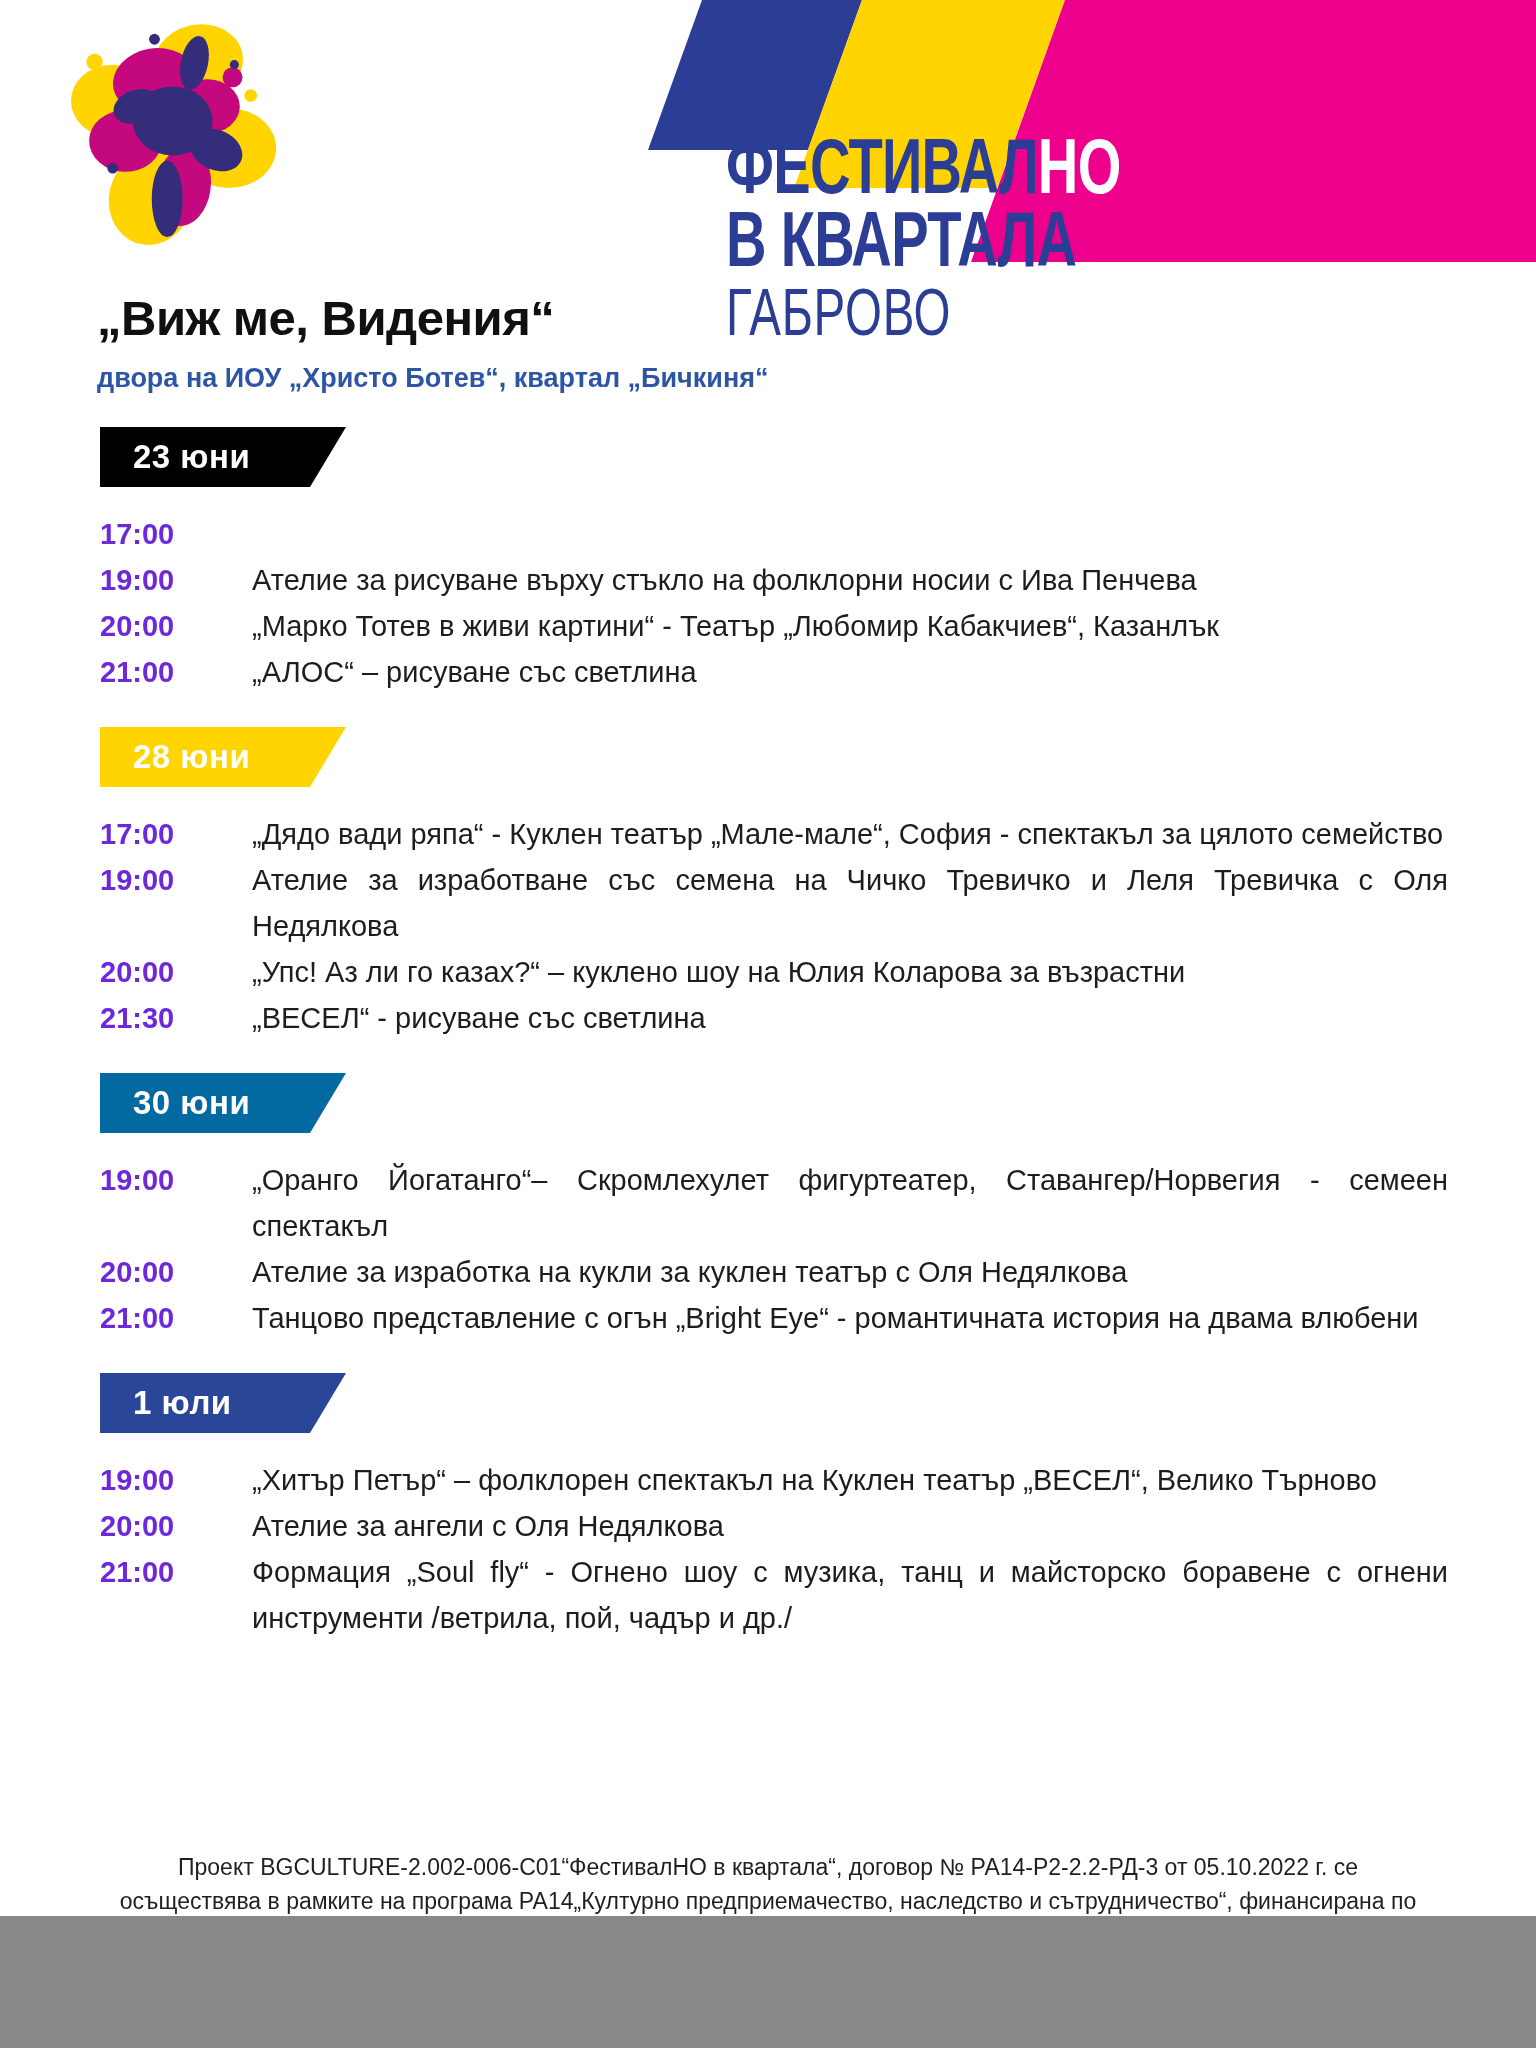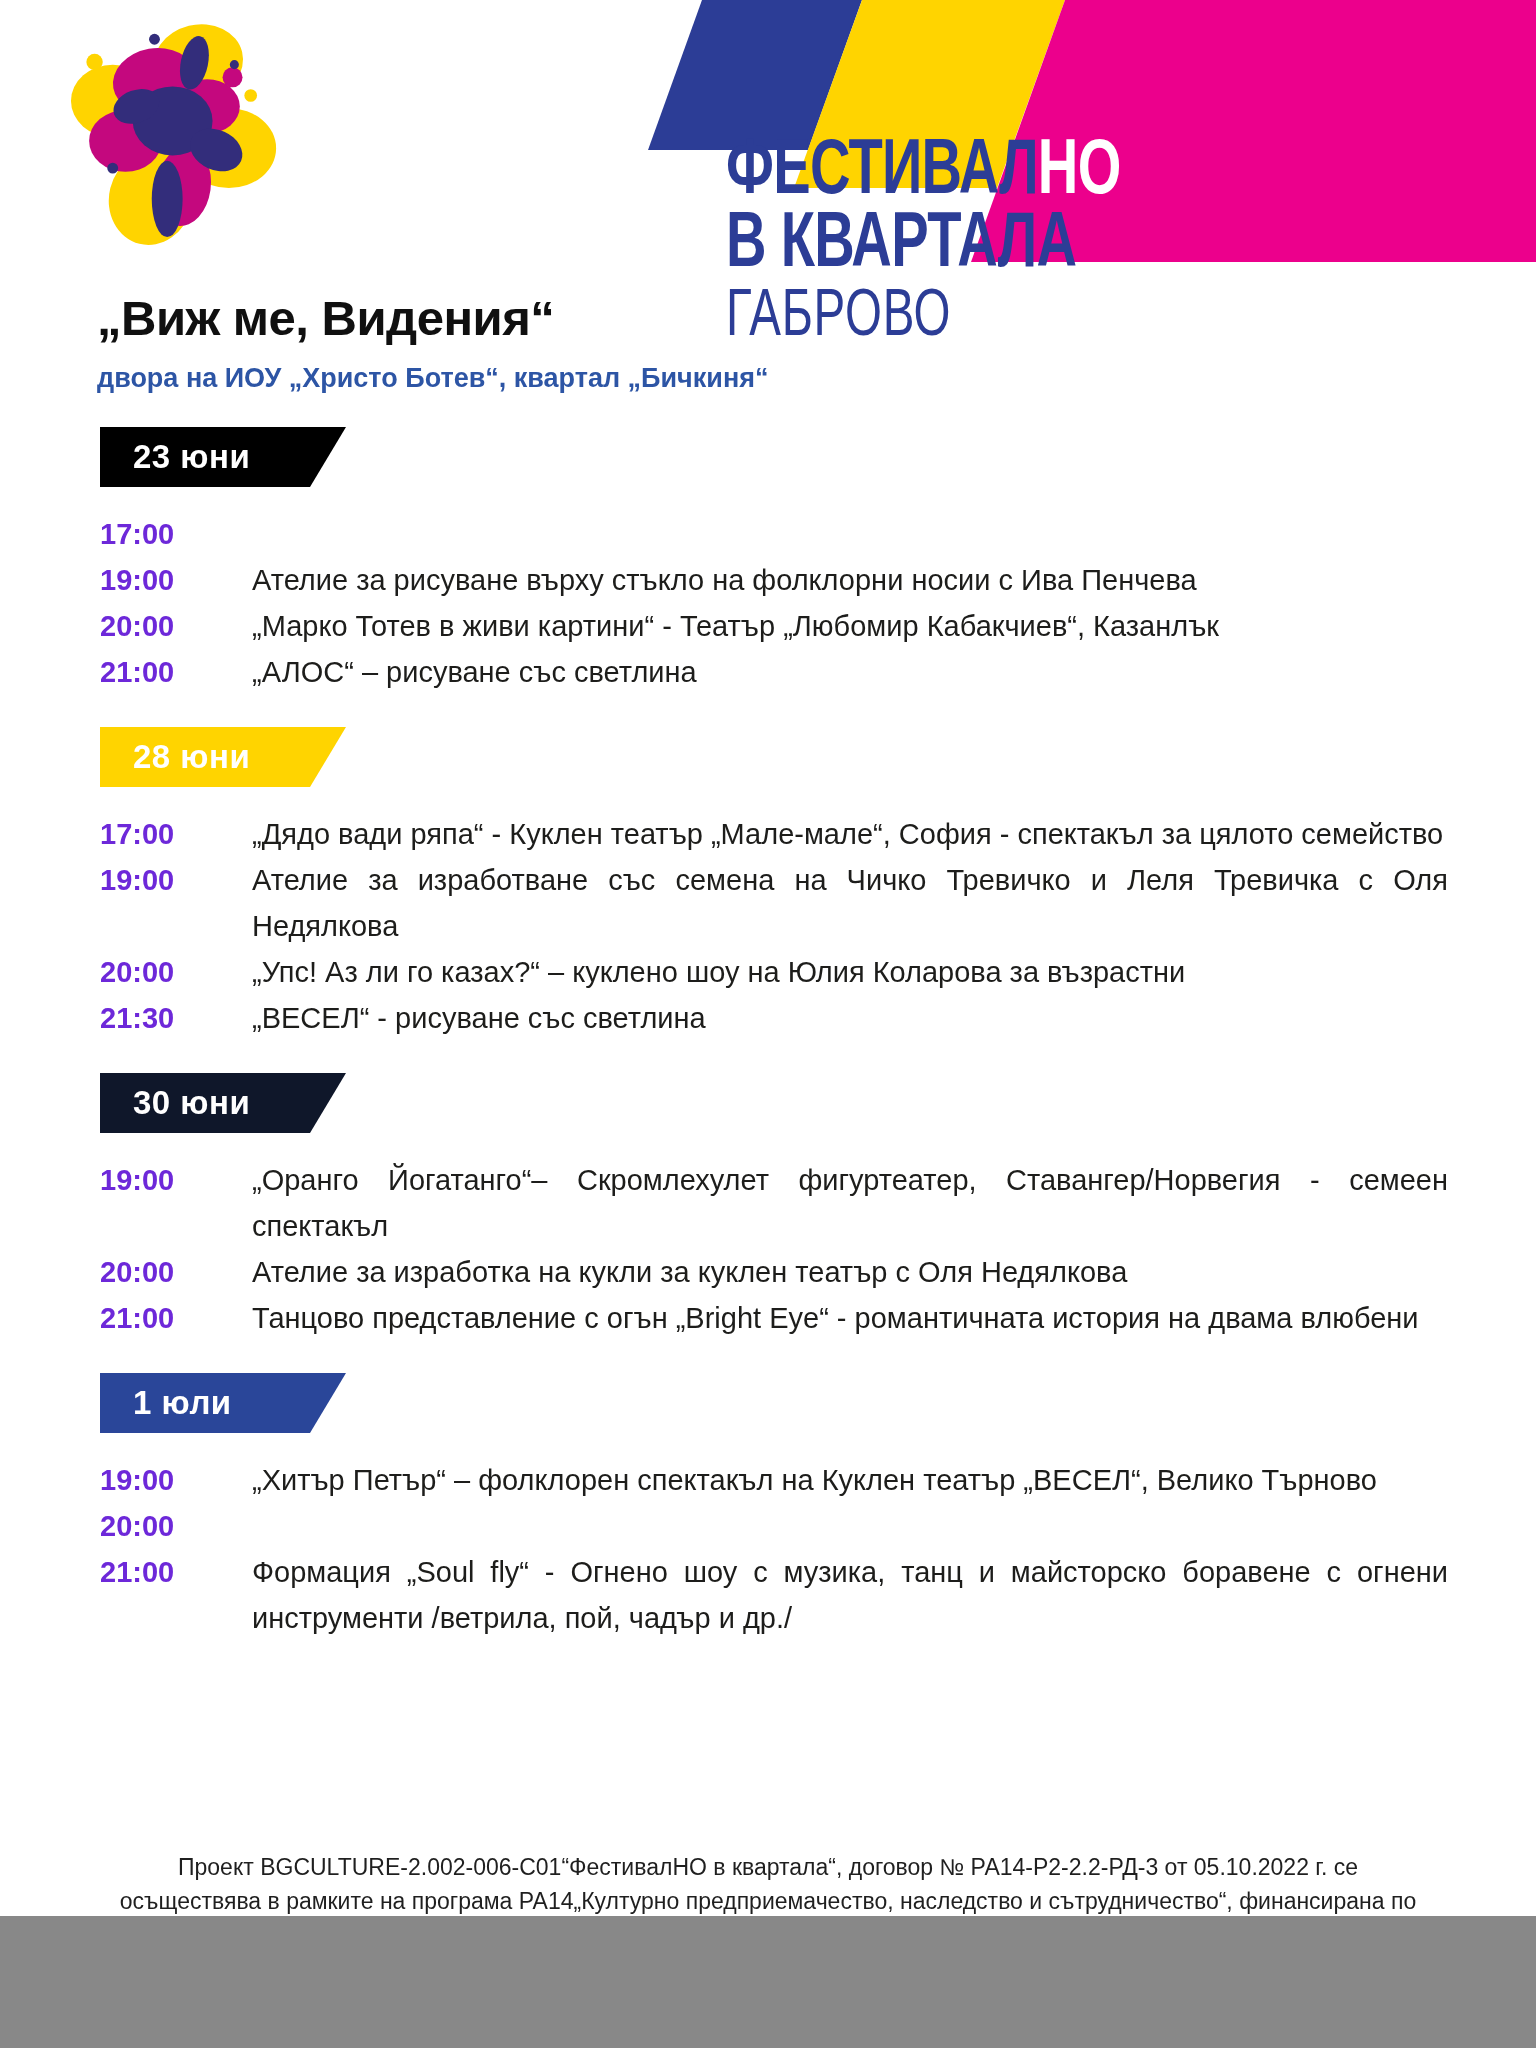--- a/index.html
+++ b/index.html
@@ -27,21 +27,21 @@
   
   .schedule{position:absolute;top:427px;left:100px;right:88px;}
   .section{margin-bottom:32px;}
   .section:last-child{margin-bottom:8px;}
   .banner{width:246px;height:60px;margin-bottom:24px;
     clip-path:polygon(0 0,100% 0,calc(100% - 36px) 100%,0 100%);}
   .banner span{display:block;padding-left:33px;line-height:59px;
     font-size:33px;font-weight:bold;color:#ffffff;letter-spacing:0.5px;}
   .s0{background:#000000;}
   .s1{background:#ffd400;}
-  .s2{background:#0f172a;}
+  .s2{background:#0369a1;}
   .s3{background:#2a4699;}
   .row{display:flex;align-items:flex-start;}
   .time{width:110px;flex:0 0 110px;font-weight:bold;font-size:29px;
     line-height:46px;color:#6d28d9;}
   .desc{margin-left:42px;flex:1;font-size:29px;line-height:46px;
     text-align:justify;color:#1d1d1b;}
   
   .project-note{position:absolute;left:112px;right:112px;top:1850px;
     text-align:center;font-size:23px;line-height:34px;color:#1f1f1f;}
   .slogan{position:absolute;left:0;right:0;top:1938px;text-align:center;
@@ -168,20 +168,21 @@
     <div class="section">
       <div class="banner s3">
           <span>1 юли</span>
         </div>
       <div class="row">
         <div class="time">19:00</div>
         <div class="desc">„Хитър Петър“ – фолклорен спектакъл на Куклен театър „ВЕСЕЛ“, Велико Търново</div>
       </div>
       <div class="row">
         <div class="time">20:00</div>
+        <div class="desc">Ателие за ангели с Оля Недялкова</div>
       </div>
       <div class="row">
         <div class="time">21:00</div>
         <div class="desc">Формация „Soul fly“ - Огнено шоу с музика, танц и майсторско боравене с огнени инструменти /ветрила, пой, чадър и др./</div>
       </div>
     </div>
 
   </div>
 
   <div class="project-note">Проект BGCULTURE-2.002-006-C01“ФестивалНО в квартала“, договор № РА14-Р2-2.2-РД-3 от 05.10.2022 г. се осъществява в рамките на програма РА14„Културно предприемачество, наследство и сътрудничество“, финансирана по ФМ на ЕИП 2014-2021“</div>

